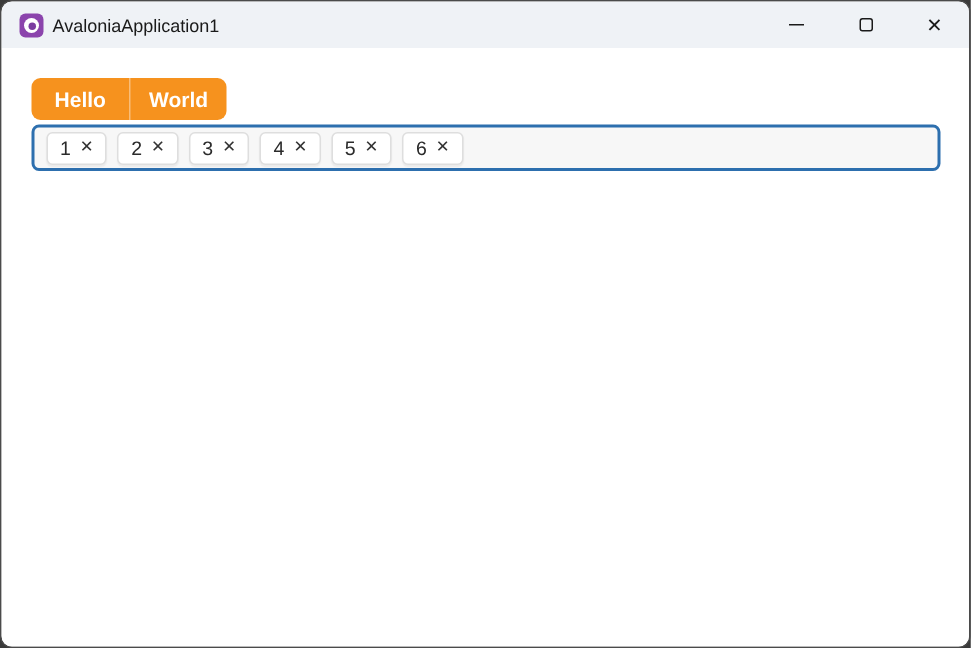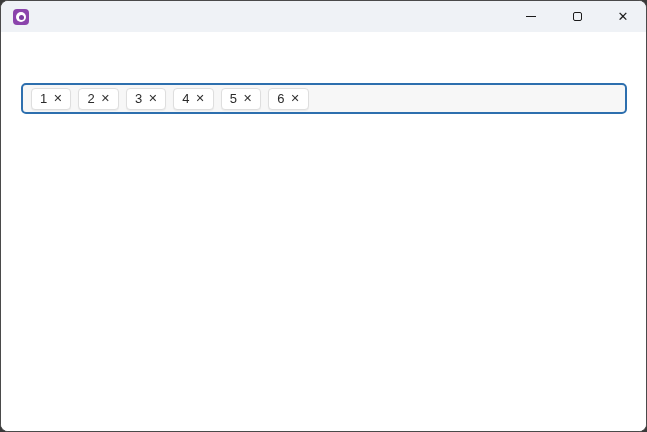--- a/index.html
+++ b/index.html
@@ -114,35 +114,44 @@
 <body>
 
 <div class="window">
 
   <div class="titlebar">
     <div class="app-icon">
       <div class="ring">
         <div class="dot"></div>
       </div>
     </div>
+    <div class="title-text">AvaloniaApplication1</div>
     <div class="caption-buttons">
       <div class="caption-btn">
         <span class="min-glyph"></span>
       </div>
       <div class="caption-btn">
         <span class="max-glyph"></span>
       </div>
       <div class="caption-btn">
         <span class="close-glyph">✕</span>
       </div>
     </div>
   </div>
 
   <div class="content">
 
+    <div class="tabstrip">
+      <div class="tab-item">
+        <span>Hello</span>
+      </div>
+      <div class="tab-item">
+        <span>World</span>
+      </div>
+    </div>
 
     <div class="chip-box">
       <div class="chip">
         <span>1</span>
         <span class="remove">✕</span>
       </div>
       <div class="chip">
         <span>2</span>
         <span class="remove">✕</span>
       </div>

